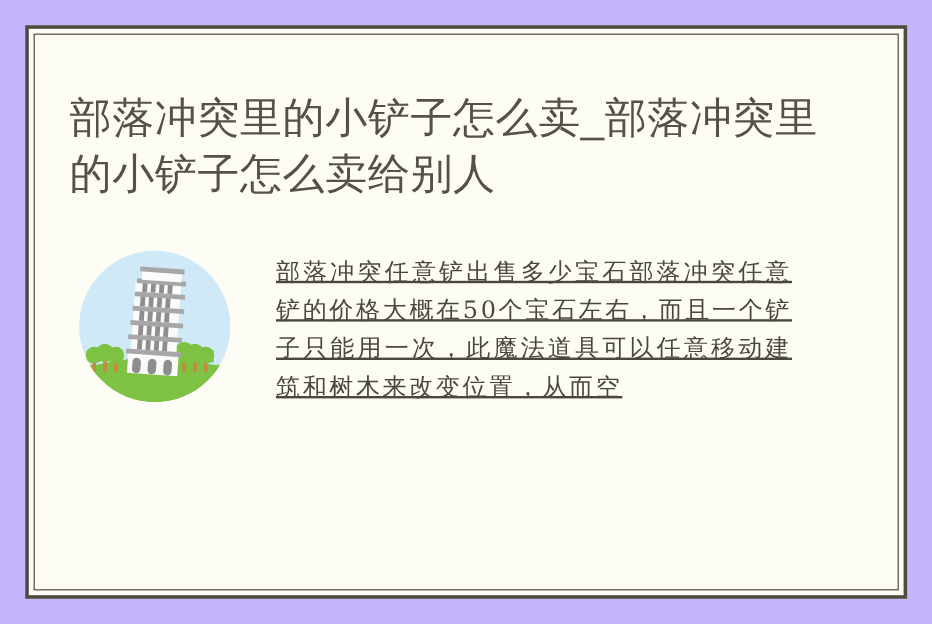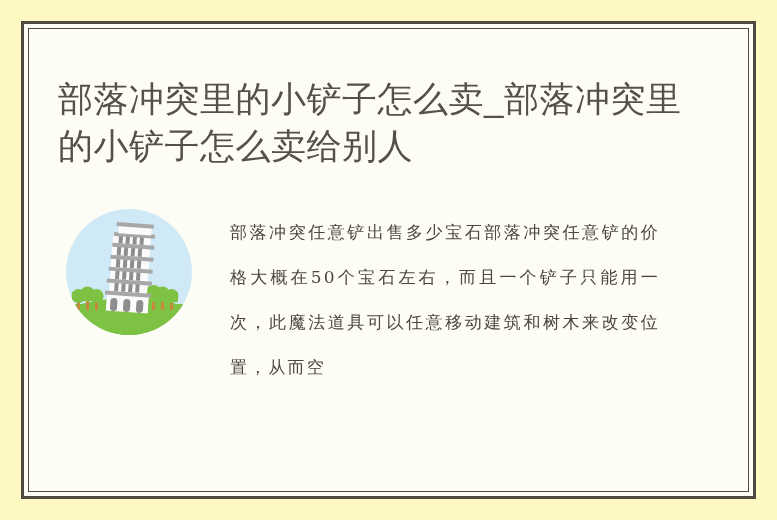--- a/index.html
+++ b/index.html
@@ -11,21 +11,21 @@
     height: 520px;
     background: #fdfdf6;
     font-family: "Liberation Sans", sans-serif;
     overflow: hidden;
   }
 
   #page {
     position: relative;
     width: 777px;
     height: 520px;
-    background: #fef9c3;
+    background: #c4b5fd;
     box-sizing: border-box;
   }
 
   
   .frame-outer {
     position: absolute;
     left: 21px;
     top: 21px;
     width: 735px;
     height: 478px;
@@ -84,27 +84,28 @@
     position: absolute;
     left: 200px;
     top: 180px;
     width: 430px;
     height: 270px;
     overflow: hidden;
   }
   .article p {
     margin: 0;
     font-family: "DejaVu Serif", "Liberation Serif", serif;
-    font-size: 17px;
-    line-height: 45px;
+    font-size: 20px;
+    line-height: 32px;
     letter-spacing: 2.2px;
     color: #4a4740;
     text-align: justify;
     text-justify: inter-character;
     word-break: break-all;
+    text-decoration: underline;
   }
 </style>
 </head>
 <body>
 
 <div id="page">
 
   <div class="frame-outer"></div>
   <div class="frame-inner"></div>
 

